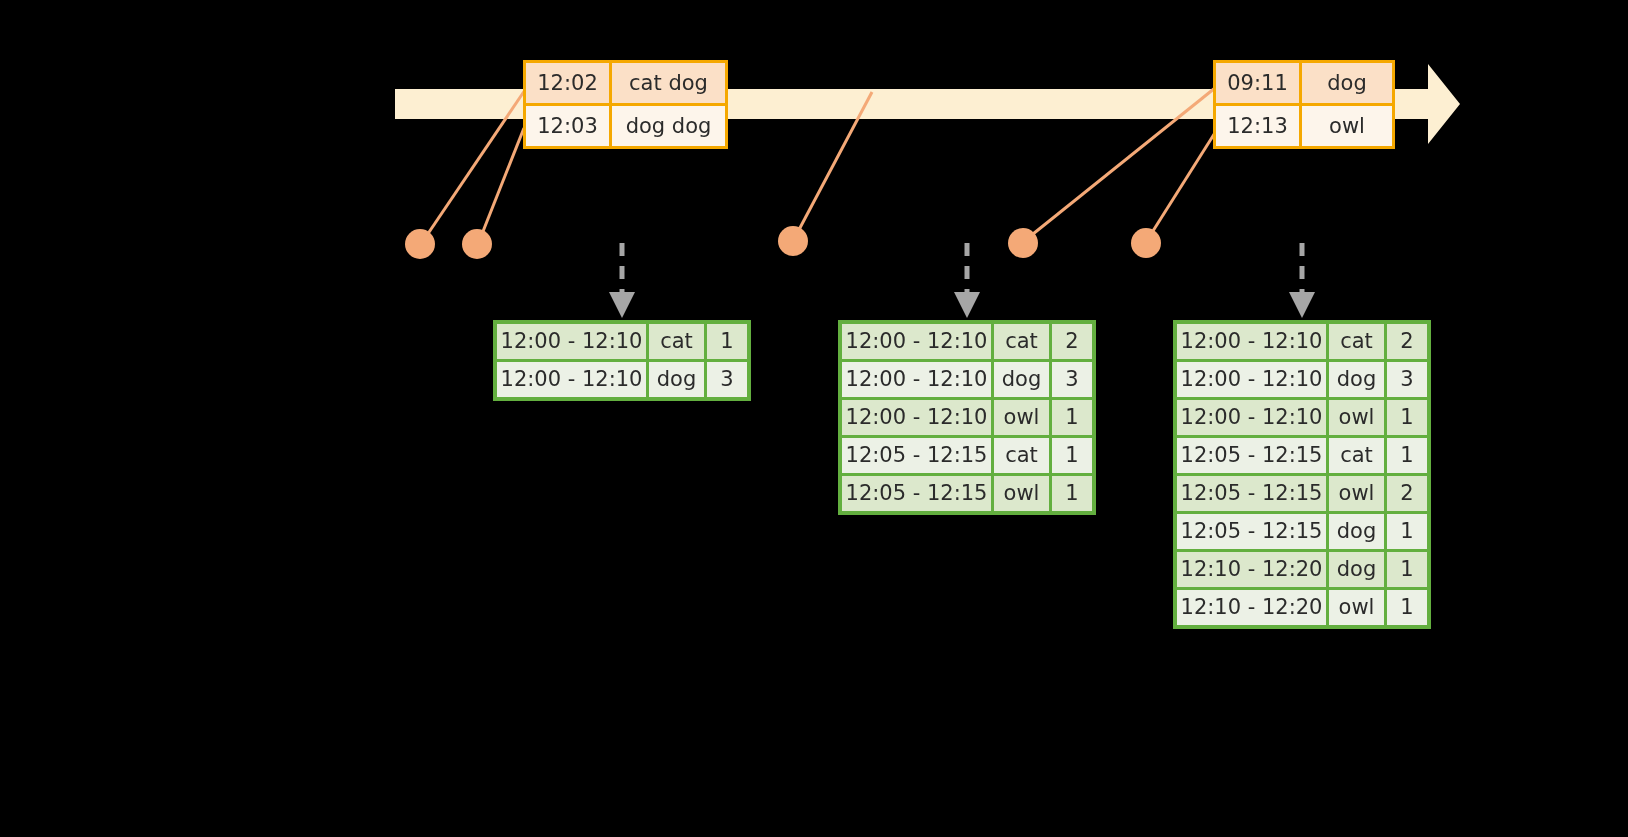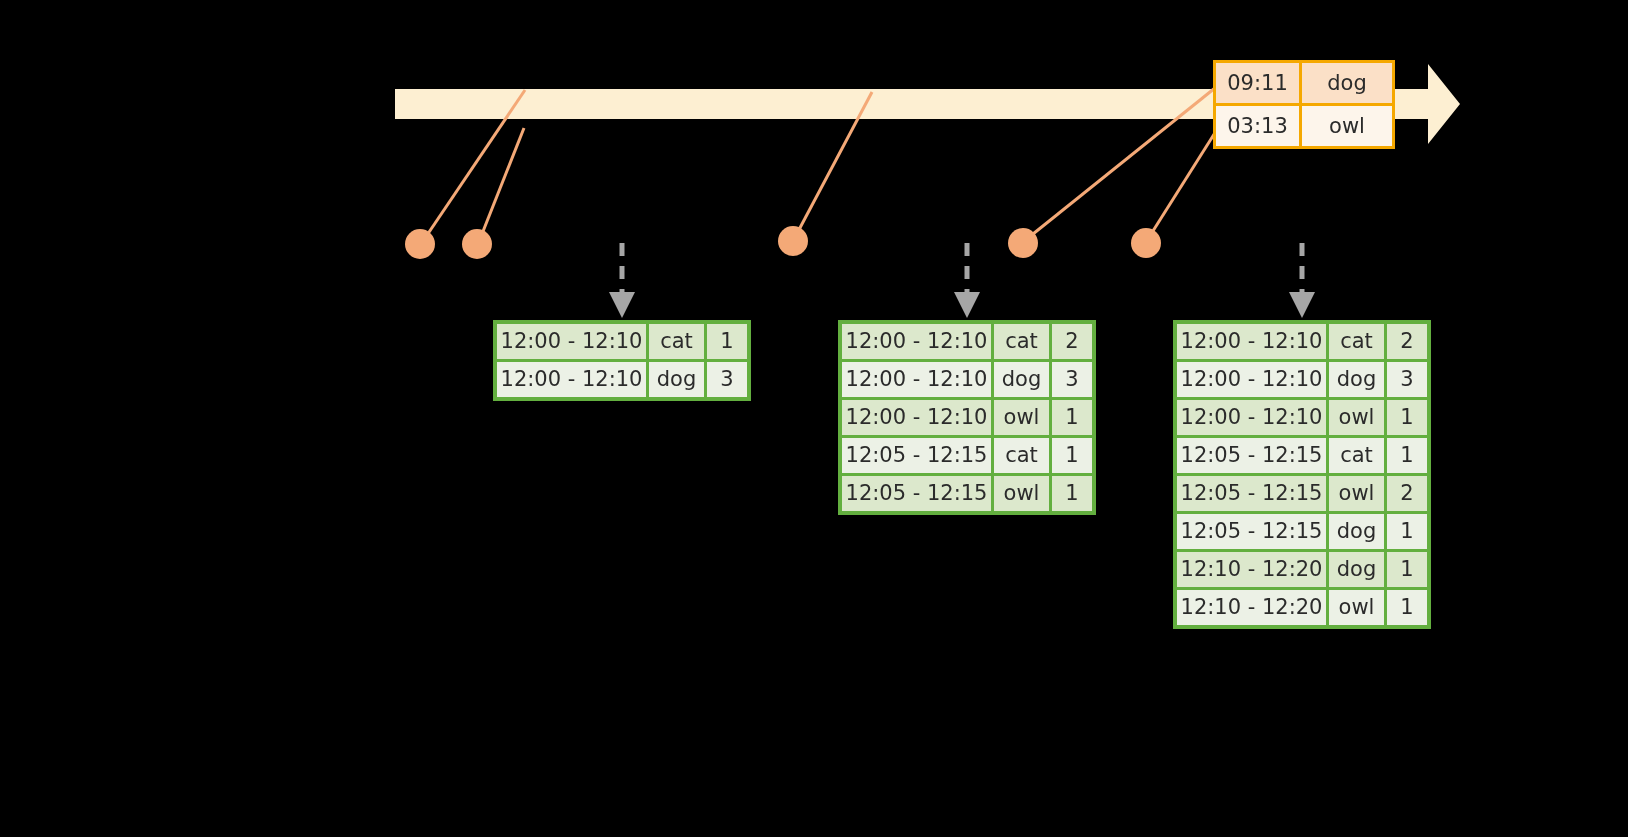--- a/index.html
+++ b/index.html
@@ -83,29 +83,39 @@
       <line x1="967" y1="243" x2="967" y2="292"></line>
       <line x1="1302" y1="243" x2="1302" y2="292"></line>
     </g>
     <g fill="#A6A6A6">
       <path d="M 609,292 L 635,292 L 622,318 Z"></path>
       <path d="M 954,292 L 980,292 L 967,318 Z"></path>
       <path d="M 1289,292 L 1315,292 L 1302,318 Z"></path>
     </g>
   </svg>
 
+  <div class="evt-group" style="left:523px;top:60px;width:205px;">
+    <div class="evt-row shade">
+      <div class="cell t">12:02</div>
+      <div class="cell w">cat dog</div>
+    </div>
+    <div class="evt-row plain">
+      <div class="cell t">12:03</div>
+      <div class="cell w">dog dog</div>
+    </div>
+  </div>
 
 
   <div class="evt-group" style="left:1213px;top:60px;width:182px;">
     <div class="evt-row shade">
       <div class="cell t">09:11</div>
       <div class="cell w">dog</div>
     </div>
     <div class="evt-row plain">
-      <div class="cell t">03:13</div>
+      <div class="cell t">12:13</div>
       <div class="cell w">owl</div>
     </div>
   </div>
 
   <div class="gtable" style="left:493px;top:320px;width:258px;">
       <div class="grow a">
         <div class="gcell range" style="width: 152px;">12:00 - 12:10</div>
         <div class="gcell word" style="width: 58px;">cat</div>
         <div class="gcell count" style="flex: 1 1 0%;">1</div>
       </div>

